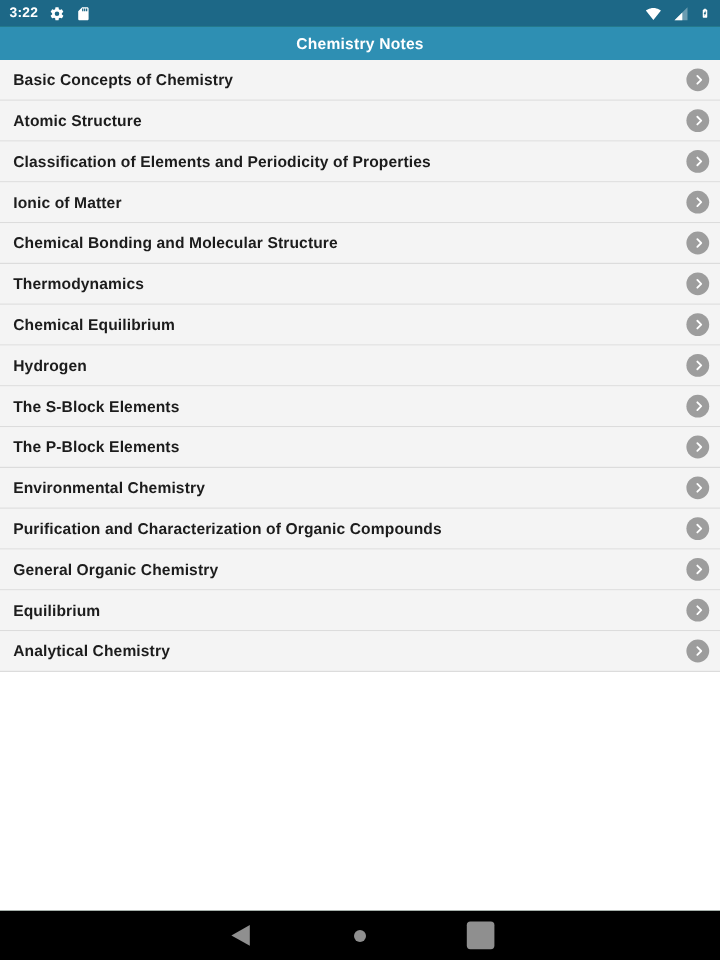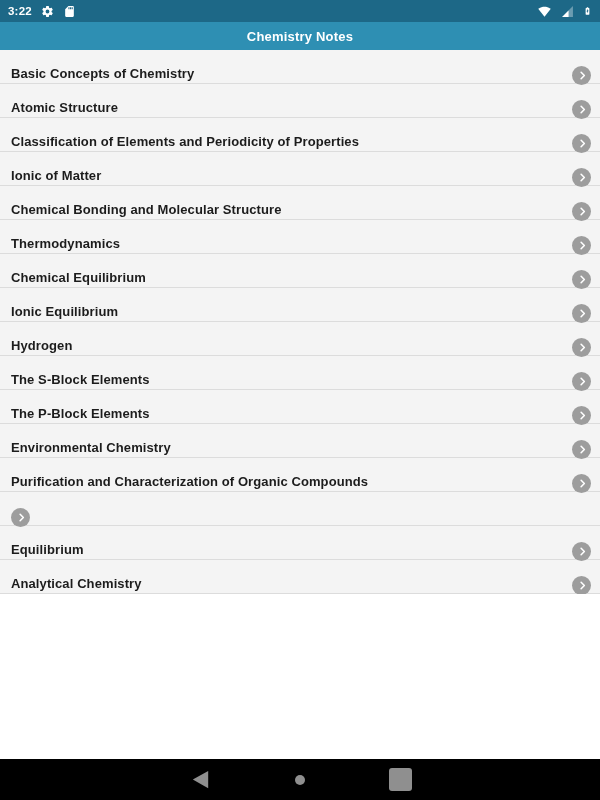--- a/index.html
+++ b/index.html
@@ -27,22 +27,22 @@
     height: 28px; background: #2e8fb3;
     display: flex; align-items: center; justify-content: center;
     flex: 0 0 auto;
   }
   .app-bar-title { color: #ffffff; font-size: 13px; font-weight: 700; letter-spacing: .2px; text-align: center; }
 
   
   .list { flex: 0 0 auto; background: #f4f4f4; }
   .row {
     height: 34px;
-    display: flex; align-items: flex-start; justify-content: space-between;
-    padding: 16px 9px 0 11px;
+    display: flex; align-items: center; justify-content: space-between;
+    padding: 0 9px 0 11px;
     border-bottom: 1px solid #dcdcdc;
     background: #f4f4f4;
     cursor: pointer;
   }
   .row-label { color: #1c1c1c; font-size: 13px; font-weight: 700; letter-spacing: .1px; }
   .chevron {
     width: 19px; height: 19px; border-radius: 50%;
     background: #9d9d9d; flex: 0 0 auto;
     display: flex; align-items: center; justify-content: center;
   }
@@ -154,28 +154,20 @@
     </div>
       <div class="row">
       <span class="row-label">Chemical Equilibrium</span>
       <span class="chevron">
         <svg width="11" height="11" viewBox="0 0 24 24">
             <path d="M9 5l7 7-7 7" fill="none" stroke="#ffffff" stroke-width="3.4" stroke-linecap="round" stroke-linejoin="round"></path>
           </svg>
       </span>
     </div>
       <div class="row">
-      <span class="row-label">Ionic Equilibrium</span>
-      <span class="chevron">
-        <svg width="11" height="11" viewBox="0 0 24 24">
-            <path d="M9 5l7 7-7 7" fill="none" stroke="#ffffff" stroke-width="3.4" stroke-linecap="round" stroke-linejoin="round"></path>
-          </svg>
-      </span>
-    </div>
-      <div class="row">
       <span class="row-label">Hydrogen</span>
       <span class="chevron">
         <svg width="11" height="11" viewBox="0 0 24 24">
             <path d="M9 5l7 7-7 7" fill="none" stroke="#ffffff" stroke-width="3.4" stroke-linecap="round" stroke-linejoin="round"></path>
           </svg>
       </span>
     </div>
       <div class="row">
       <span class="row-label">The S-Block Elements</span>
       <span class="chevron">
@@ -202,20 +194,21 @@
     </div>
       <div class="row">
       <span class="row-label">Purification and Characterization of Organic Compounds</span>
       <span class="chevron">
         <svg width="11" height="11" viewBox="0 0 24 24">
             <path d="M9 5l7 7-7 7" fill="none" stroke="#ffffff" stroke-width="3.4" stroke-linecap="round" stroke-linejoin="round"></path>
           </svg>
       </span>
     </div>
       <div class="row">
+      <span class="row-label">General Organic Chemistry</span>
       <span class="chevron">
         <svg width="11" height="11" viewBox="0 0 24 24">
             <path d="M9 5l7 7-7 7" fill="none" stroke="#ffffff" stroke-width="3.4" stroke-linecap="round" stroke-linejoin="round"></path>
           </svg>
       </span>
     </div>
       <div class="row">
       <span class="row-label">Equilibrium</span>
       <span class="chevron">
         <svg width="11" height="11" viewBox="0 0 24 24">

